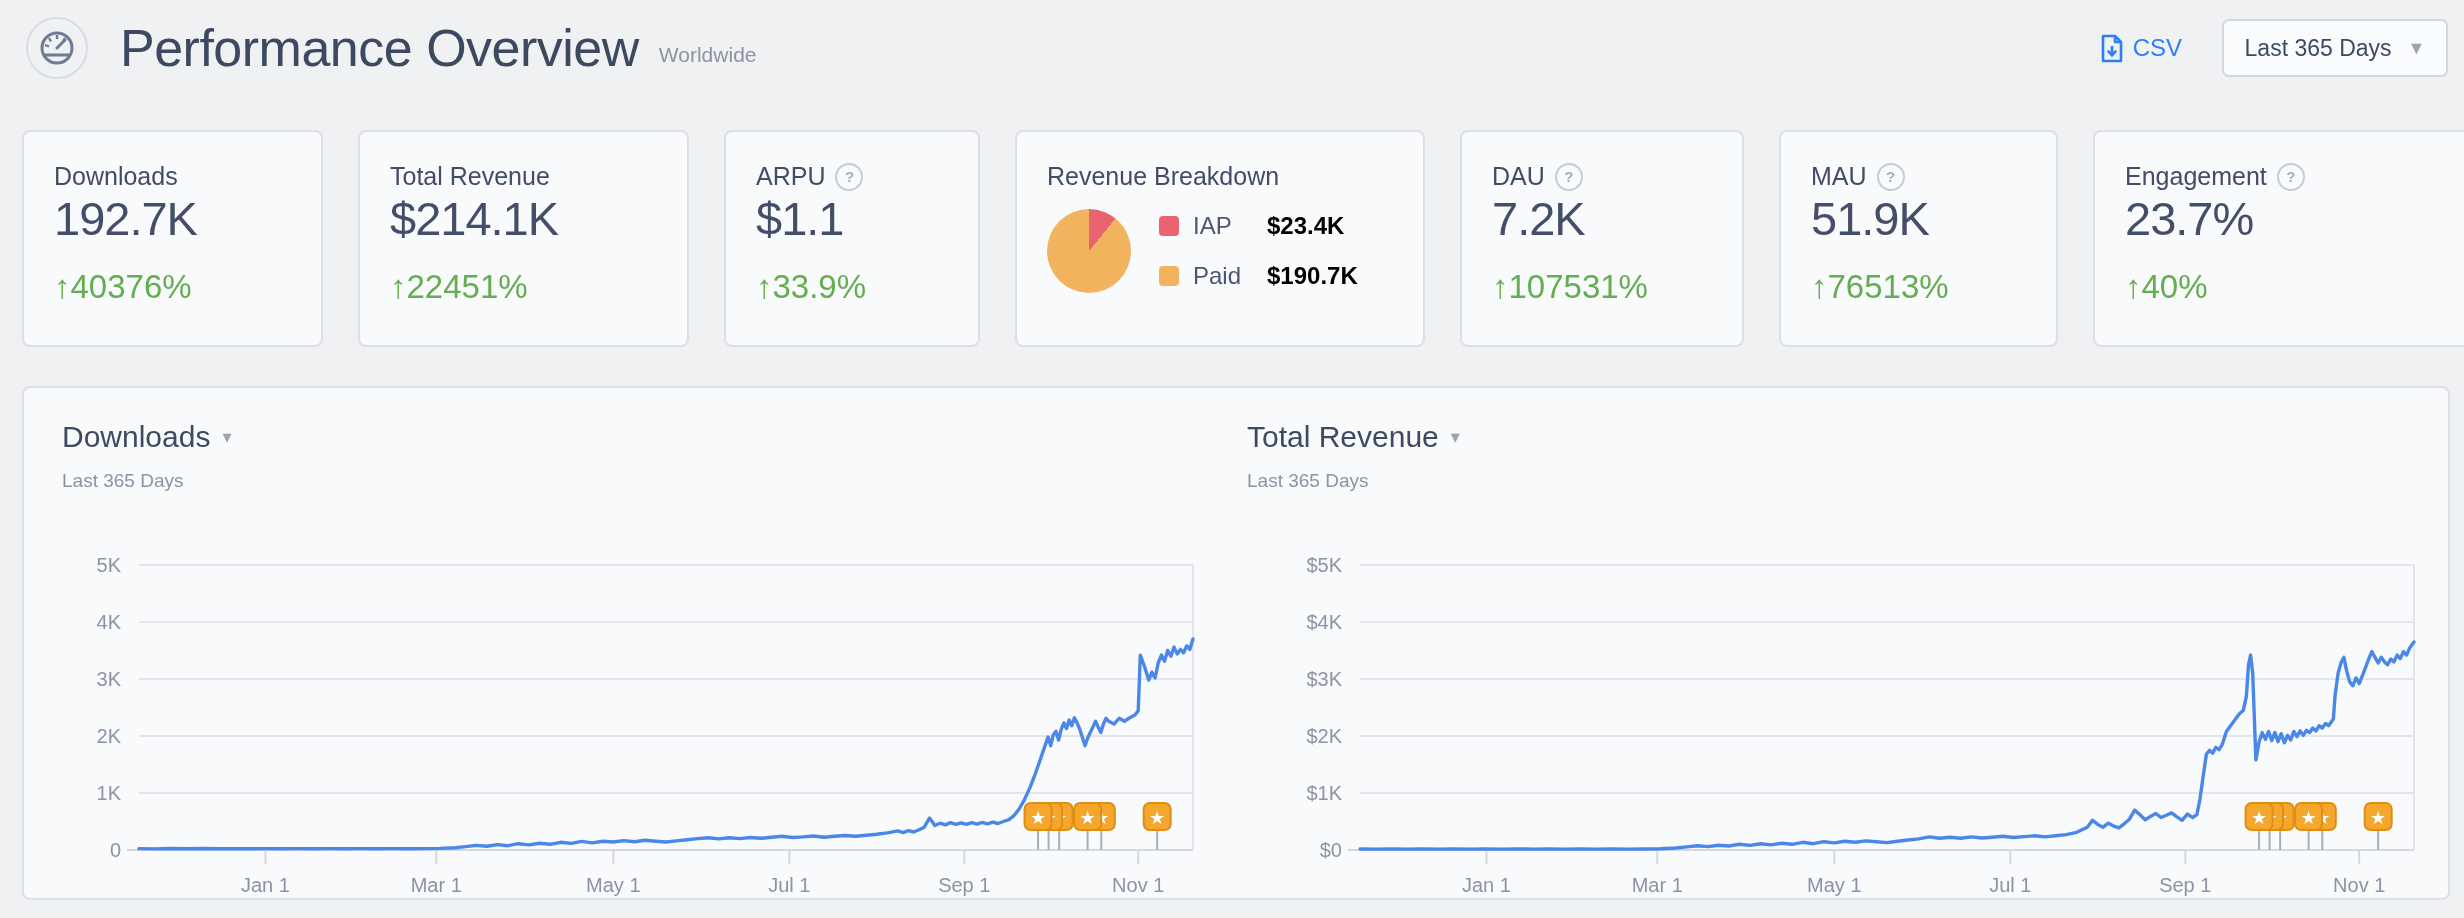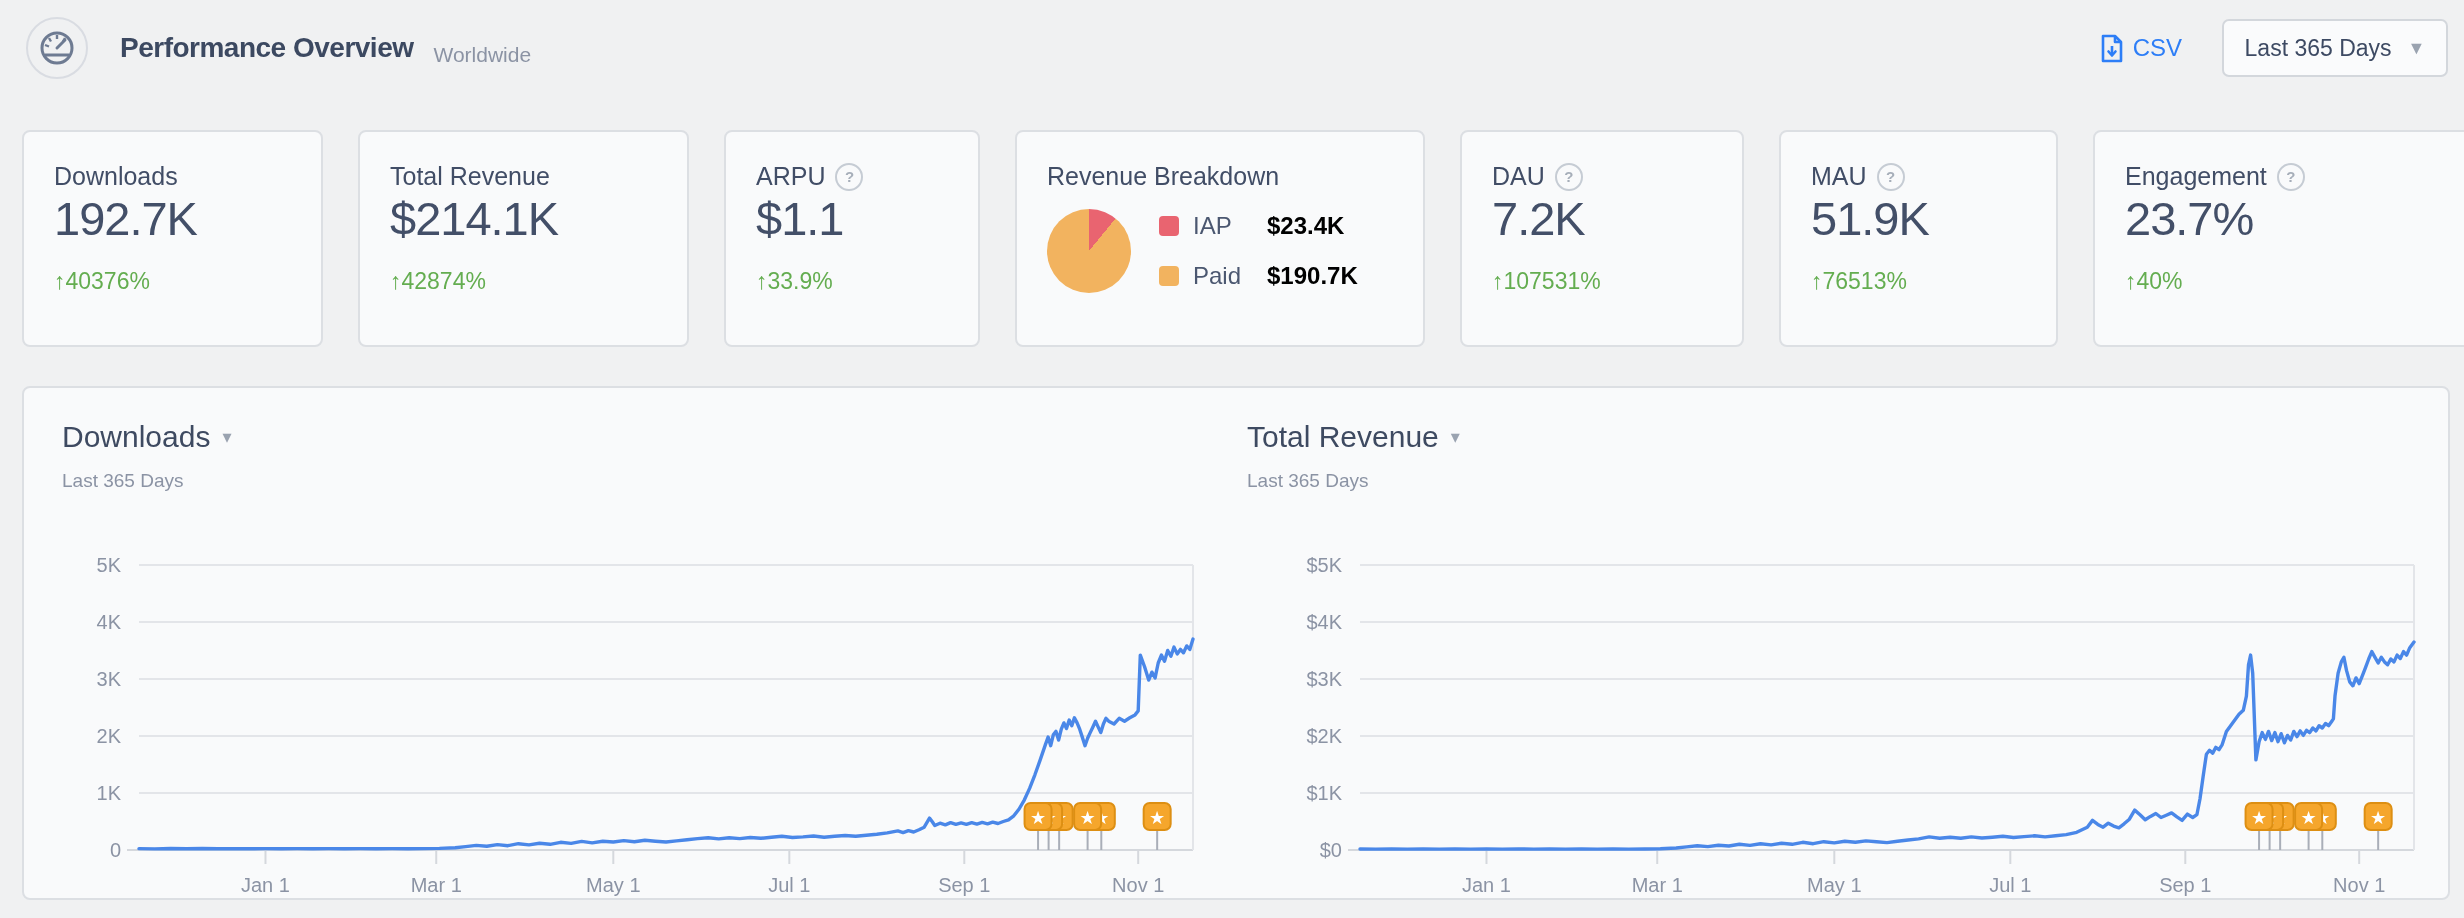--- a/index.html
+++ b/index.html
@@ -6,38 +6,38 @@
   body{
     width:2464px;height:918px;position:relative;overflow:hidden;
     background:#f0f1f2;
     font-family:"Liberation Sans","DejaVu Sans",sans-serif;
     color:#3d4a63;
   }
   
   .hdr{position:absolute;top:0;left:0;width:2464px;height:96px;display:flex;align-items:center}
   .hdr-icon{width:58px;height:58px;border:2px solid #d9dce2;border-radius:50%;
     display:flex;align-items:center;justify-content:center;margin-left:26px;flex:0 0 auto;background:transparent}
-  .hdr-title{font-size:28px;font-weight:700;color:#3c4961;margin-left:32px;letter-spacing:-.5px}
+  .hdr-title{font-size:52px;font-weight:400;color:#3c4961;margin-left:32px;letter-spacing:-.5px}
   .hdr-sub{font-size:21px;color:#8b93a4;margin-left:20px;align-self:center;padding-top:14px}
   .hdr-right{margin-left:auto;display:flex;align-items:center}
   .csv{display:flex;align-items:center;gap:9px;color:#2d7ef7;font-size:24px;cursor:pointer;margin-right:40px}
   .range-btn{width:222px;height:54px;border:2px solid #d3d7dc;border-radius:7px;background:#fafbfc;
     display:flex;align-items:center;justify-content:center;gap:16px;font-size:23px;color:#3d4a63;
     margin-right:16px;cursor:pointer}
   .caret{color:#9aa3b0;font-size:18px}
   
   .kpi-row{position:absolute;top:130px;left:22px;display:flex;gap:35px}
   .card{background:#f9fafb;border:2px solid #dcdfe3;border-radius:8px;box-sizing:border-box;
     height:217px;padding:30px 30px 0 30px}
   .c1{width:301px}.c2{width:331px}.c3{width:256px}.c4{width:410px}.c5{width:284px}.c6{width:279px}.c7{width:400px}
   .kpi-label{font-size:25px;color:#414d66;display:flex;align-items:center}
   .help{display:inline-flex;align-items:center;justify-content:center;width:24px;height:24px;margin-left:10px;
     border:2px solid #c6ccd4;border-radius:50%;color:#a6aeb9;font-size:15px;font-weight:700;cursor:pointer;flex:0 0 auto}
   .kpi-value{font-size:47px;color:#434f68;letter-spacing:-1px}
-  .kpi-delta{font-size:23px;color:#64ad50;margin-top:22px}
+  .kpi-delta{font-size:33px;color:#64ad50;margin-top:22px}
   
   .pie-wrap{display:flex;align-items:center;margin-top:18px}
   .pie{width:84px;height:84px;border-radius:50%;flex:0 0 auto}
   .legend{margin-left:28px;display:flex;flex-direction:column;gap:22px}
   .lg-row{display:flex;align-items:center;gap:14px}
   .swatch{width:20px;height:20px;border-radius:4px;flex:0 0 auto}
   .lg-label{font-size:24px;color:#4b5770;width:60px}
   .lg-value{font-size:24px;color:#000000;font-weight:700}
   
   .chart-panel{position:absolute;top:386px;left:22px;width:2428px;height:514px;
@@ -90,21 +90,21 @@
 
   <div class="card c1">
     <div class="kpi-label">Downloads</div>
     <div class="kpi-value">192.7K</div>
     <div class="kpi-delta">↑40376%</div>
   </div>
 
   <div class="card c2">
     <div class="kpi-label">Total Revenue</div>
     <div class="kpi-value">$214.1K</div>
-    <div class="kpi-delta">↑42874%</div>
+    <div class="kpi-delta">↑22451%</div>
   </div>
 
   <div class="card c3">
     <div class="kpi-label">
       <span>ARPU</span>
       <span class="help">?</span>
     </div>
     <div class="kpi-value">$1.1</div>
     <div class="kpi-delta">↑33.9%</div>
   </div>

